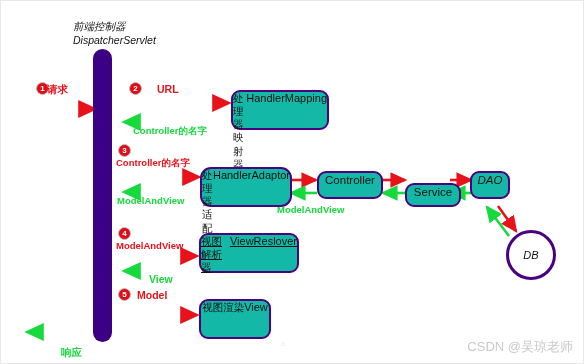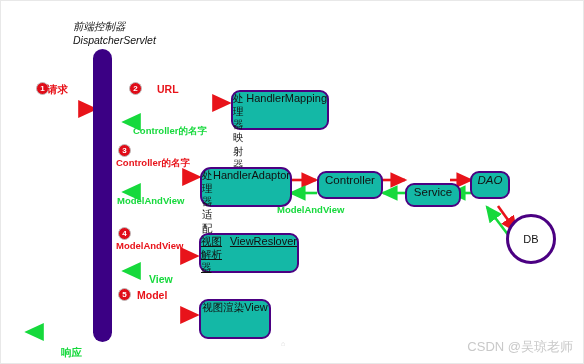--- a/index.html
+++ b/index.html
@@ -175,21 +175,21 @@
   </div>
 
   <div class="node single" style="left:404px;top:172px;width:56px;height:24px;margin-top:10px;">
     <div class="en">Service</div>
   </div>
 
   <div class="node single" style="left:469px;top:170px;width:40px;height:28px;font-style:italic;">
     <div class="en">DAO</div>
   </div>
 
-  <div class="circle-node" style="left:505px;top:213px;width:50px;height:50px;">
+  <div class="circle-node" style="left:505px;top:229px;width:50px;height:50px;font-style:italic;">
     <span>DB</span>
   </div>
 
   <div class="badge" style="left:35px;top:81px;">1</div>
   <div class="lbl red" style="left:46px;top:82px;">请求</div>
 
   <div class="badge" style="left:128px;top:81px;">2</div>
   <div class="lbl red" style="left:147px;top:82px;padding-left:9px;">URL</div>
 
   <div class="badge" style="left:117px;top:143px;">3</div>

